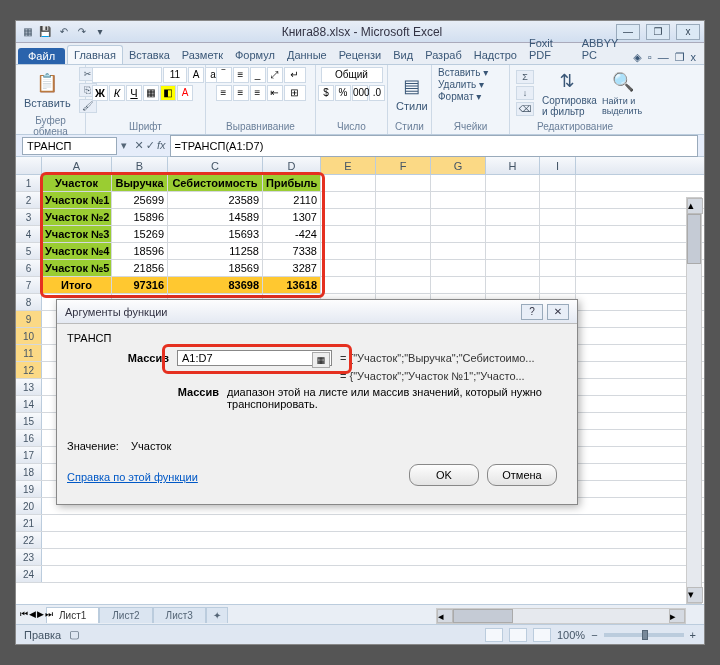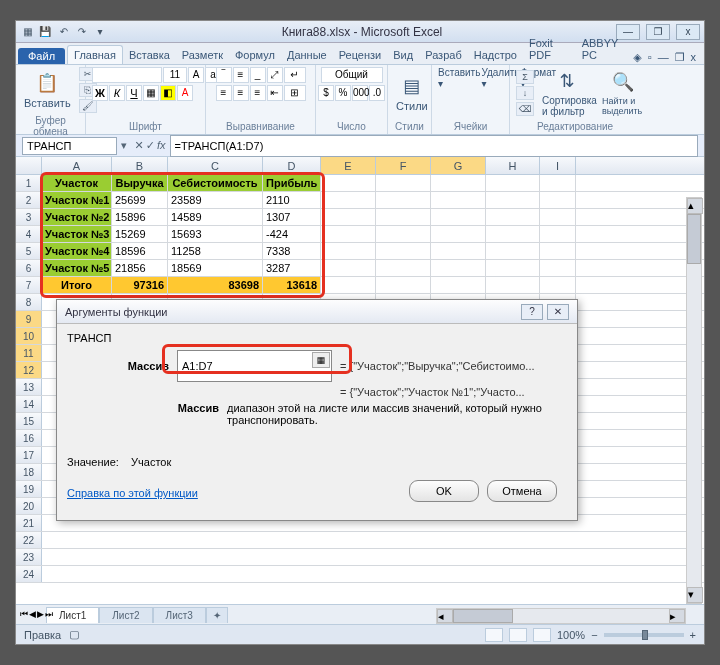--- a/index.html
+++ b/index.html
@@ -38,34 +38,34 @@
 .ch.sel{background:#fbd985}
 .cA{width:70px}.cB{width:56px}.cC{width:95px}.cD{width:58px}
 .cE,.cF,.cG{width:55px}.cH{width:54px}.cI{width:36px}
 .rows{}
 .row{display:flex;height:17px;border-bottom:1px solid #d4d8dd}
 .rh{width:26px;background:linear-gradient(#f7f9fc,#e2e8f1);border-right:1px solid #bcd;text-align:center;line-height:17px;color:#456;font-size:10px}
 .rh.sel{background:#fbd985}
 .cell{border-right:1px solid #d4d8dd;line-height:17px;padding:0 3px;font-size:11px;overflow:hidden;white-space:nowrap}
 .cell.h1{background:#9acd32;font-weight:bold;text-align:center}
 .cell.r1{background:#9acd32;font-weight:bold}
-.cell.num{text-align:left}
+.cell.num{text-align:right}
 .cell.tot{background:#ffc830;font-weight:bold}
 .cell.totnum{background:#ffc830;font-weight:bold;text-align:right}
 .cell.ysel{background:#fff7c2}
 .red-border{position:absolute;border:3px solid #e53020;border-radius:6px;pointer-events:none}
 .dialog{position:absolute;left:40px;top:278px;width:522px;background:#f0f0f0;border:1px solid #888;box-shadow:2px 2px 8px rgba(0,0,0,0.3)}
 .dialog-title{height:24px;background:linear-gradient(#fdfdfe,#e4e9f2);border-bottom:1px solid #bbb;display:flex;align-items:center;padding:0 8px;color:#334}
 .dialog-title-btns{margin-left:auto;display:flex;gap:4px}
 .dlgbtn{width:22px;height:16px;border:1px solid #9ab;background:#e8eef7;text-align:center;line-height:14px;font-size:10px}
 .dialog-body{padding:8px 10px;background:#f0f0f0}
 .funcname{font-size:11px;margin-bottom:6px}
 .argrow{display:flex;align-items:center;margin:4px 0}
 .arglabel{width:110px;text-align:right;padding-right:8px;font-weight:bold}
-.arginput{width:155px;height:32px;background:#fff;border:1px solid #888;padding:0 4px;display:flex;align-items:center;position:relative}
+.arginput{width:155px;height:16px;background:#fff;border:1px solid #888;padding:0 4px;display:flex;align-items:center;position:relative}
 .refbtn{position:absolute;right:1px;top:1px;width:18px;height:16px;border:1px solid #aaa;background:#eee;font-size:9px;text-align:center;line-height:14px}
 .argresult{margin-left:8px;color:#333}
 .desc{margin:10px 0 6px;color:#333}
 .argdesc{display:flex}
 .argdesc-label{width:160px;text-align:right;font-weight:bold;padding-right:8px}
 .argdesc-text{flex:1}
 .resrow{margin:30px 0 6px}
 .helplink{color:#0058c6;text-decoration:underline;cursor:pointer}
 .dlgfooter{display:flex;justify-content:flex-end;gap:8px;padding:6px 10px 10px}
 .btn{min-width:70px;height:22px;border:1px solid #888;background:linear-gradient(#fdfdfd,#e4e4e4);border-radius:9px}
@@ -194,21 +194,21 @@
     <div class="rgroup" style="width:44px">
       <div class="rgroup-body">
         <div class="bigbtn">
           <div class="bigicon">▤</div>
           <span>Стили</span>
         </div>
       </div>
       <div class="rgroup-label">Стили</div>
     </div>
     <div class="rgroup" style="width:78px">
-      <div class="rgroup-body" style="align-items:flex-start;gap:1px">
+      <div class="rgroup-body" style="flex-direction:column;align-items:flex-start;gap:1px">
         <div style="font-size:10px;color:#3a5777">Вставить ▾</div>
         <div style="font-size:10px;color:#3a5777">Удалить ▾</div>
         <div style="font-size:10px;color:#3a5777">Формат ▾</div>
       </div>
       <div class="rgroup-label">Ячейки</div>
     </div>
     <div class="rgroup" style="width:130px;border-right:none">
       <div class="rgroup-body">
         <div class="smallbtns">
           <div class="smallbtn">Σ</div>

